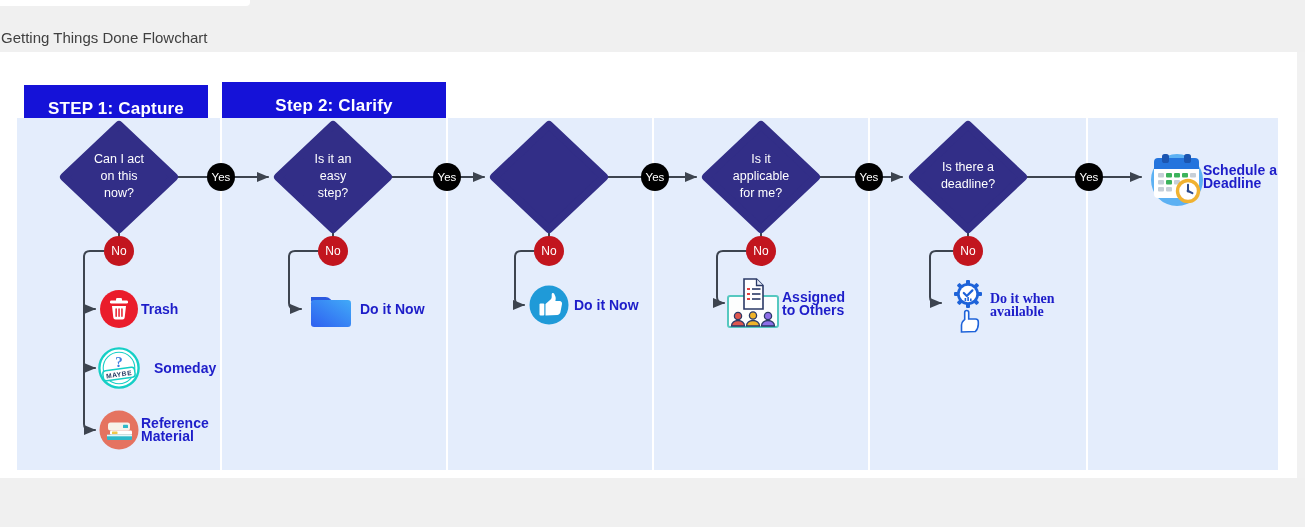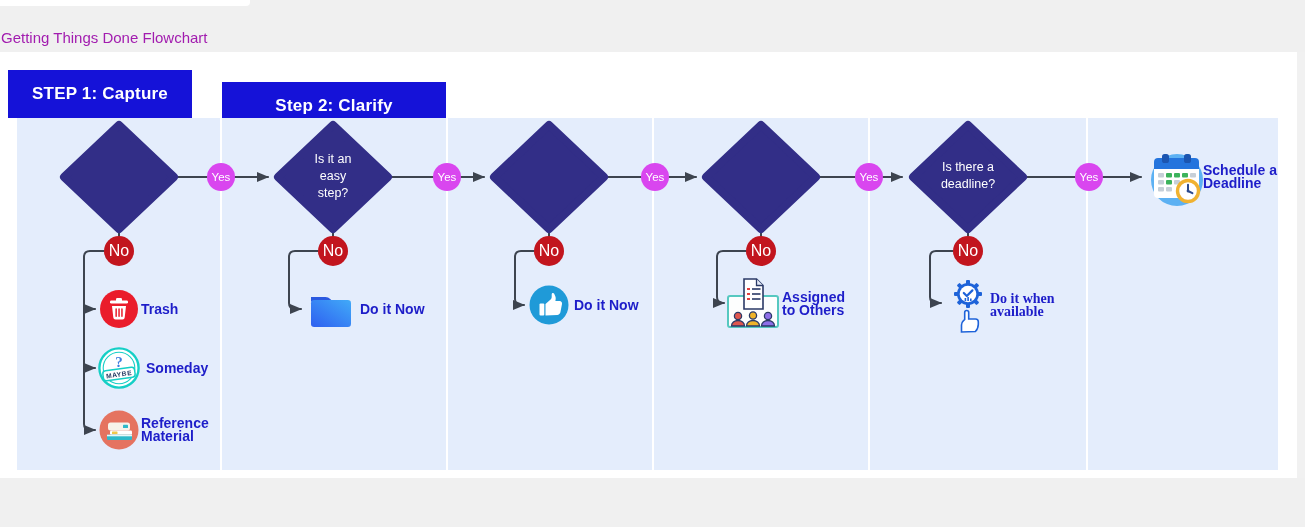--- a/index.html
+++ b/index.html
@@ -1,53 +1,53 @@
 <!DOCTYPE html>
 <html><head>
 <meta charset="utf-8">
 <style>
   html,body{margin:0;padding:0;}
   .page{position:relative;width:1305px;height:527px;background:#ffffff;overflow:hidden;
         font-family:"Liberation Sans",sans-serif;}
   .top-band{position:absolute;left:0;top:0;width:1305px;height:52px;background:#f0f0f0;}
   .top-left-strip{position:absolute;left:0;top:0;width:250px;height:6px;background:#ffffff;border-radius:0 0 4px 0;}
-  .doc-title{position:absolute;left:1px;top:29px;font-size:15px;color:#a21caf;}
+  .doc-title{position:absolute;left:1px;top:29px;font-size:15px;color:#404040;}
   .bottom-band{position:absolute;left:0;top:478px;width:1305px;height:49px;background:#f0f0f0;}
   .right-strip{position:absolute;left:1297px;top:52px;width:8px;height:426px;background:#f1f1f1;}
 
   .canvas-body{position:absolute;left:17px;top:118px;width:1261px;height:352px;background:#e4edfc;}
   .col-sep{position:absolute;top:118px;width:2px;height:352px;background:#ffffff;}
   .hd{position:absolute;top:70px;height:48px;background:#1512d8;color:#ffffff;font-weight:bold;
       font-size:17px;display:flex;align-items:center;justify-content:center;letter-spacing:.2px;}
 
   .overlay-svg{position:absolute;left:0;top:0;z-index:2;}
   .icon-svg{position:absolute;z-index:3;}
 
   .diamond-text{position:absolute;z-index:3;width:120px;text-align:center;color:#ffffff;
       font-size:12.5px;line-height:17px;}
   .pill{position:absolute;z-index:3;border-radius:50%;color:#ffffff;display:flex;align-items:center;
       justify-content:center;}
-  .yes-pill{width:28px;height:28px;background:#d946ef;font-size:11.5px;}
-  .no-pill{width:30px;height:30px;background:#c2151e;font-size:16px;}
+  .yes-pill{width:28px;height:28px;background:#000000;font-size:11.5px;}
+  .no-pill{width:30px;height:30px;background:#c2151e;font-size:12px;}
 
   .out-label{position:absolute;z-index:3;color:#1d1dc9;font-weight:bold;font-size:14px;line-height:13px;}
 </style>
 </head>
 <body>
 
 <div class="page">
 
   <div class="top-band">
     <div class="top-left-strip"></div>
     <div class="doc-title">Getting Things Done Flowchart</div>
   </div>
   <div class="bottom-band"></div>
   <div class="right-strip"></div>
 
-  <div class="hd" style="left:8px;width:184px;">STEP 1: Capture</div>
+  <div class="hd" style="left:24px;width:184px;margin-top:15px;">STEP 1: Capture</div>
   <div class="hd" style="left:222px;width:224px;margin-top:12px;">Step 2: Clarify</div>
 
   <div class="canvas-body"></div>
   <div class="col-sep" style="left:220px;"></div>
   <div class="col-sep" style="left:446px;"></div>
   <div class="col-sep" style="left:652px;"></div>
   <div class="col-sep" style="left:868px;"></div>
   <div class="col-sep" style="left:1086px;"></div>
 
   <svg class="overlay-svg" width="1305" height="527">
@@ -81,24 +81,34 @@
     </g>
     <g fill="#322e87" stroke="#322e87" stroke-width="8" stroke-linejoin="round">
       <polygon points="119,125 174,177 119,229 64,177"></polygon>
       <polygon points="333,125 388,177 333,229 278,177"></polygon>
       <polygon points="549,125 604,177 549,229 494,177"></polygon>
       <polygon points="761,125 816,177 761,229 706,177"></polygon>
       <polygon points="968,125 1023,177 968,229 913,177"></polygon>
     </g>
   </svg>
 
+  <div class="diamond-text" style="left:59px;top:151px;">
+    <div>Can I act</div>
+    <div>on this</div>
+    <div>now?</div>
+  </div>
   <div class="diamond-text" style="left:273px;top:151px;">
     <div>Is it an</div>
     <div>easy</div>
     <div>step?</div>
+  </div>
+  <div class="diamond-text" style="left:701px;top:151px;">
+    <div>Is it</div>
+    <div>applicable</div>
+    <div>for me?</div>
   </div>
   <div class="diamond-text" style="left:908px;top:159px;">
     <div>Is there a</div>
     <div>deadline?</div>
   </div>
 
   <div class="pill yes-pill" style="left:207px;top:163px;">Yes</div>
   <div class="pill yes-pill" style="left:433px;top:163px;">Yes</div>
   <div class="pill yes-pill" style="left:641px;top:163px;">Yes</div>
   <div class="pill yes-pill" style="left:855px;top:163px;">Yes</div>
@@ -215,21 +225,21 @@
       <rect x="19" y="38" width="6" height="4.6" rx="1" fill="#c6cfd8"></rect>
     </g>
     <circle cx="41" cy="42" r="10.5" fill="#fff" stroke="#f0b231" stroke-width="3.4"></circle>
     <path d="M41 42 V35.8 M41 42 l4.4 2.2" stroke="#2b4a8f" stroke-width="2" stroke-linecap="round" fill="none"></path>
     <circle cx="41" cy="42" r="1.4" fill="#2b4a8f"></circle>
   </svg>
 
   <div class="out-label" style="left:141px;top:303px;">
     <div>Trash</div>
   </div>
-  <div class="out-label" style="left:146px;top:362px;">
+  <div class="out-label" style="left:154px;top:362px;">
     <div>Someday</div>
   </div>
   <div class="out-label" style="left:141px;top:417px;">
     <div>Reference</div>
     <div>Material</div>
   </div>
   <div class="out-label" style="left:360px;top:303px;">
     <div>Do it Now</div>
   </div>
   <div class="out-label" style="left:574px;top:299px;">

